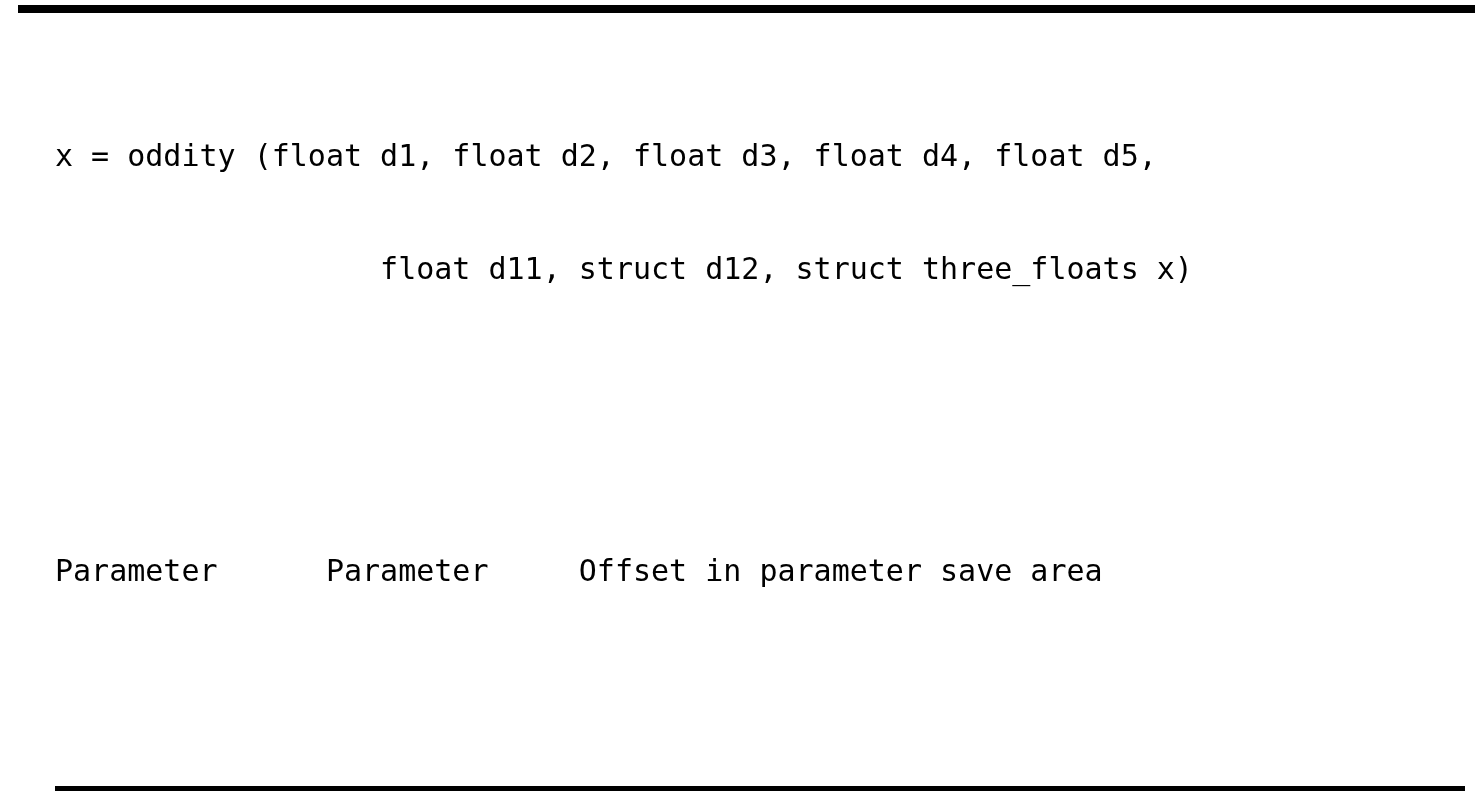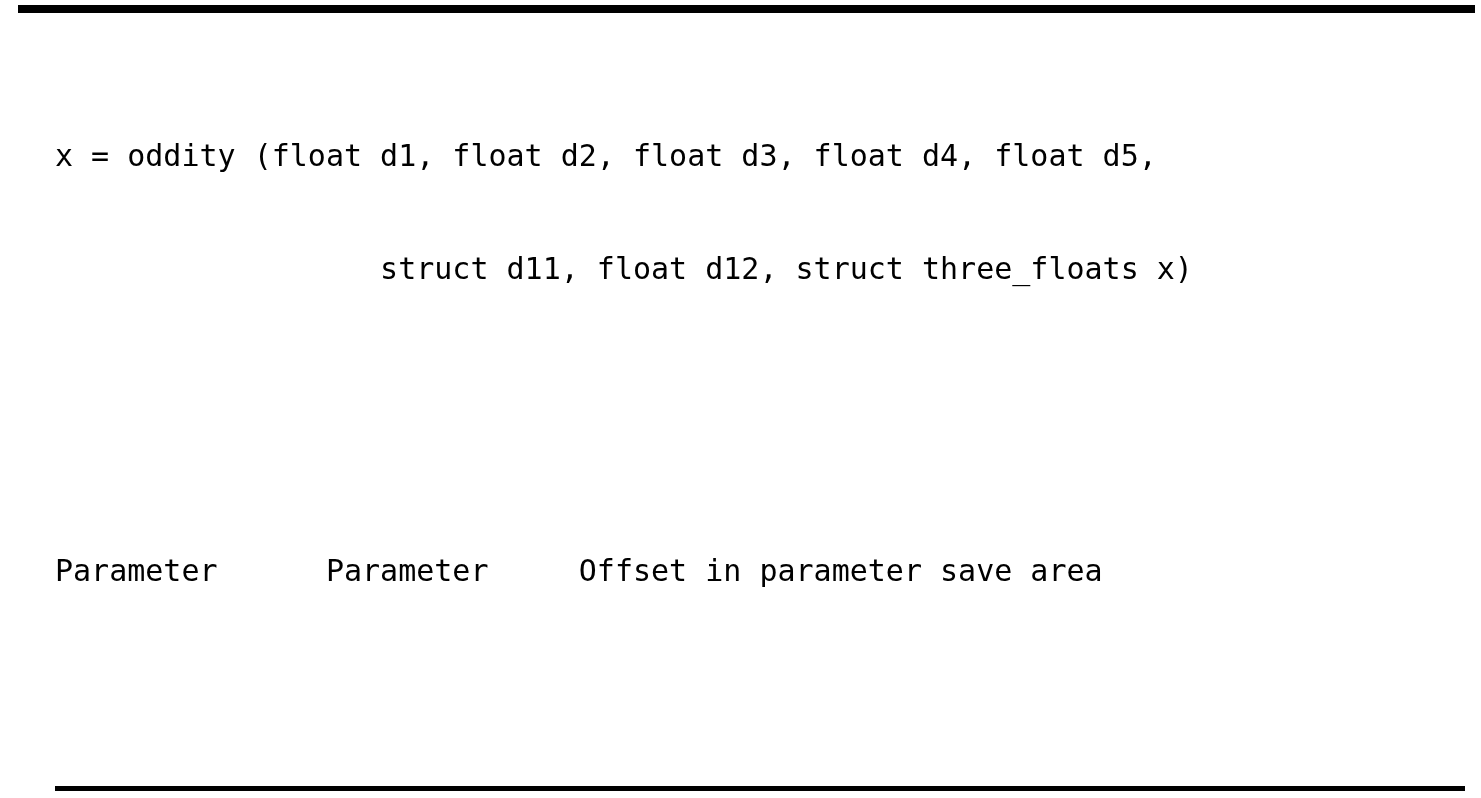--- a/index.html
+++ b/index.html
@@ -68,21 +68,21 @@
 </head>
 <body>
 
 <div id="root">
 
   <div class="rule-top"></div>
 
   <div class="code-block">
 
     <div class="code-line sig-line">x = oddity (float d1, float d2, float d3, float d4, float d5,</div>
-    <div class="code-line sig-line">                  struct d11, float d12, struct three_floats x)</div>
+    <div class="code-line sig-line">                  float d11, struct d12, struct three_floats x)</div>
 
     <div class="blank-line"></div>
 
     <div class="code-line hdr-line">Parameter      Parameter     Offset in parameter save area</div>
 
     
 
   </div>
 
   <div class="rule-bottom"></div>

